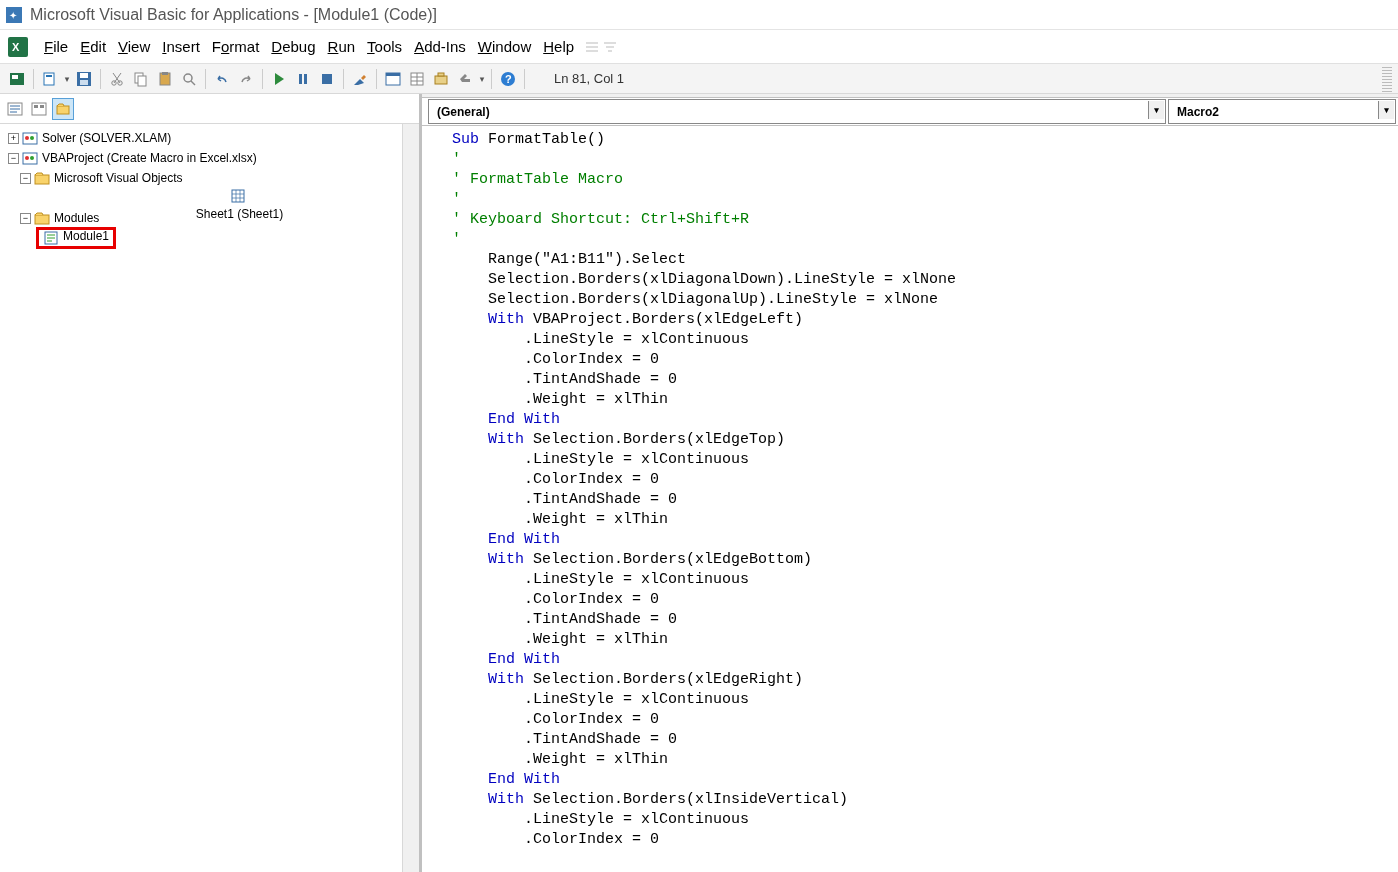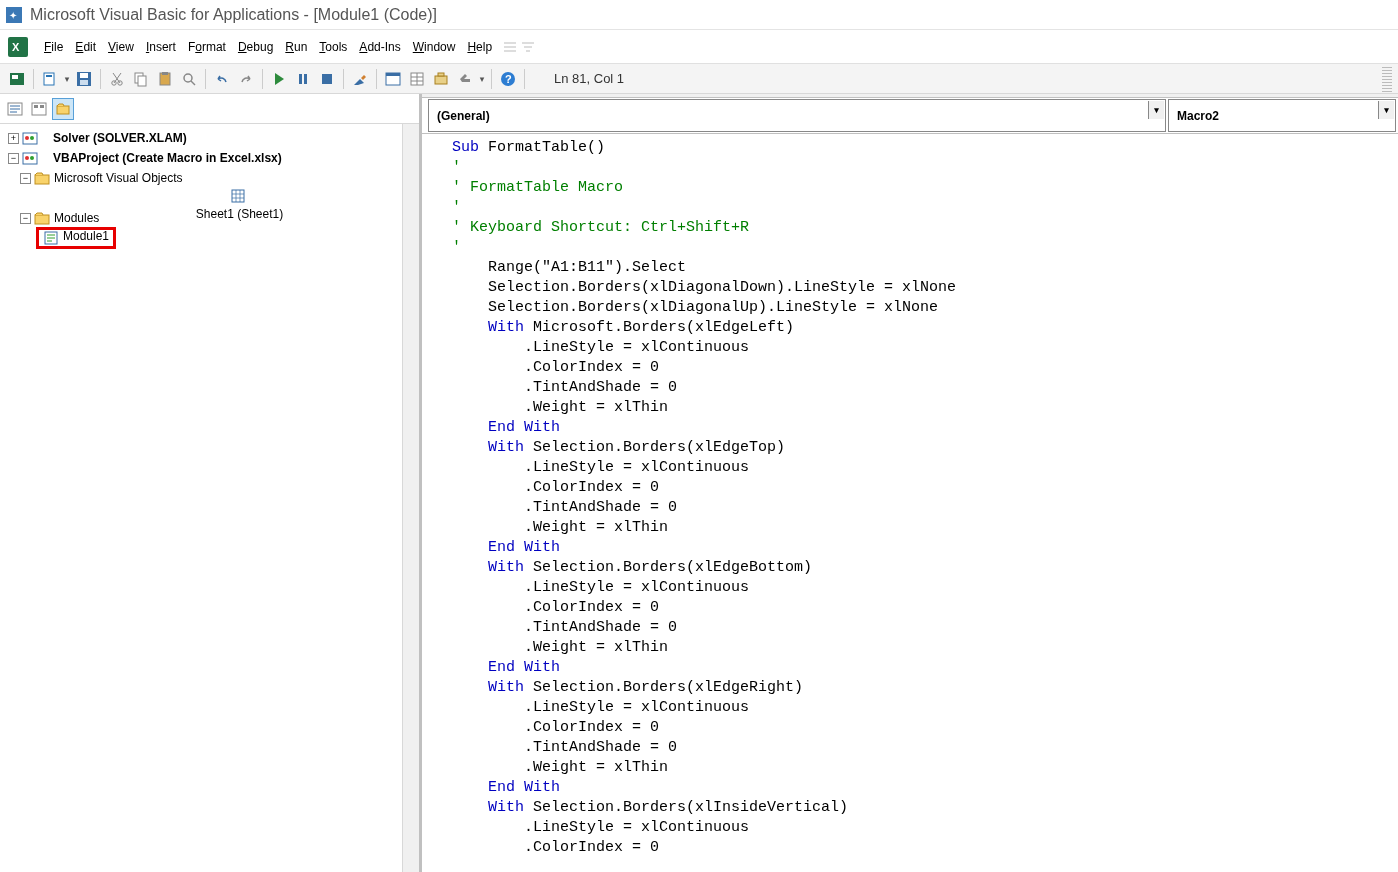--- a/index.html
+++ b/index.html
@@ -6,21 +6,21 @@
 body { font-family:"Segoe UI",Tahoma,sans-serif; font-size:12px; background:#f0f0f0; color:#000; overflow:hidden; width:1398px; height:872px; }
 
 
 .titlebar { height:30px; background:#fff; display:flex; align-items:center; padding:0 6px; border-bottom:1px solid #e4e4e4; }
 .titlebar .app-icon { width:16px; height:16px; margin-right:8px; }
 .titlebar .title { color:#555; font-size:16px; }
 
 
 .menubar { height:34px; background:#fff; display:flex; align-items:center; padding:0 4px; border-bottom:1px solid #e0e0e0; }
 .menubar .logo { width:20px; height:20px; margin:0 10px 0 4px; }
-.menubar .mitem { padding:4px 6px; font-size:12px; cursor:default; }
+.menubar .mitem { padding:4px 6px; font-size:15px; cursor:default; }
 .menubar .mitem u { text-decoration:underline; }
 .menubar .spacer-glyphs { margin-left:6px; display:flex; gap:6px; color:#999; }
 
 
 .toolbar { height:30px; background:#f4f4f4; display:flex; align-items:center; padding:0 6px; gap:2px; border-bottom:1px solid #d8d8d8; }
 .tbtn { width:22px; height:22px; display:flex; align-items:center; justify-content:center; border:1px solid transparent; }
 .tsep { width:1px; height:20px; background:#ccc; margin:0 3px; }
 .tdd { width:8px; display:flex; align-items:center; justify-content:center; color:#555; font-size:9px; }
 .status { margin-left:24px; font-size:13px; color:#333; }
 .right-grip { margin-left:auto; width:10px; height:26px; background:repeating-linear-gradient(0deg,#bbb 0,#bbb 1px,transparent 1px,transparent 3px); }
@@ -37,27 +37,27 @@
 
 .tree-wrap { position:relative; flex:1; }
 .tree { padding:4px 2px; font-size:12px; line-height:20px; }
 .tree .row { display:flex; align-items:center; height:20px; white-space:nowrap; }
 .tree .exp { width:11px; height:11px; border:1px solid #888; display:flex; align-items:center; justify-content:center; font-size:9px; line-height:9px; margin-right:3px; background:#fff; cursor:default; }
 .tree .indent1 { padding-left:6px; }
 .tree .indent2 { padding-left:18px; }
 .tree .indent3 { padding-left:34px; }
 .tree .indent4 { padding-left:60px;flex-direction:column; }
 .tree .ic { width:16px; height:16px; margin-right:4px; flex-shrink:0; }
-.tree .bold { font-weight:bold;margin-left:11px; }
+.tree .bold { font-weight:normal; }
 .highlight-box { border:3px solid #e70000; padding:0 4px; display:inline-flex; align-items:flex-end; height:22px; }
 
 
 .code-pane { flex:1; display:flex; flex-direction:column; background:#fff; border-left:2px solid #c0c0c0; }
 .code-top-border { height:4px; background:#f0f0f0; border-bottom:1px solid #c0c0c0; }
-.code-selectors { height:36px; display:flex; border-bottom:1px solid #c0c0c0; }
+.code-selectors { height:28px; display:flex; border-bottom:1px solid #c0c0c0; }
 .code-selectors .sel { display:flex; align-items:center; padding:0 8px; border:1px solid #888; background:#fff; font-size:12px; position:relative; }
 .sel .dd-arrow { margin-left:auto; width:16px; height:18px; background:#f0f0f0; border-left:1px solid #888; display:flex; align-items:center; justify-content:center; font-size:9px; position:absolute; right:1px; top:1px; bottom:1px; }
 .sel.left { flex:1; font-weight:bold; margin:1px 2px 1px 6px; }
 .sel.right { width:228px; font-weight:bold; margin:1px 2px 1px 0; }
 
 .code-area { flex:1; overflow:auto; background:#fff; padding:4px 0 4px 30px; font-family:Consolas,"Courier New",monospace; font-size:15px; line-height:20px; white-space:pre; }
 .code-area .kb { color:#0000c0; }
 .code-area .cm { color:#007f00; }
 
 
@@ -331,21 +331,21 @@
     </div>
     <div class="code-area"><span class="kb">Sub</span><span> FormatTable()</span>
 <span class="cm">'</span>
 <span class="cm">' FormatTable Macro</span>
 <span class="cm">'</span>
 <span class="cm">' Keyboard Shortcut: Ctrl+Shift+R</span>
 <span class="cm">'</span>
 <span>    Range("A1:B11").Select</span>
 <span>    Selection.Borders(xlDiagonalDown).LineStyle = xlNone</span>
 <span>    Selection.Borders(xlDiagonalUp).LineStyle = xlNone</span>
-    <span class="kb">With</span><span> Microsoft.Borders(xlEdgeLeft)</span>
+    <span class="kb">With</span><span> VBAProject.Borders(xlEdgeLeft)</span>
 <span>        .LineStyle = xlContinuous</span>
 <span>        .ColorIndex = 0</span>
 <span>        .TintAndShade = 0</span>
 <span>        .Weight = xlThin</span>
     <span class="kb">End With</span>
     <span class="kb">With</span><span> Selection.Borders(xlEdgeTop)</span>
 <span>        .LineStyle = xlContinuous</span>
 <span>        .ColorIndex = 0</span>
 <span>        .TintAndShade = 0</span>
 <span>        .Weight = xlThin</span>

